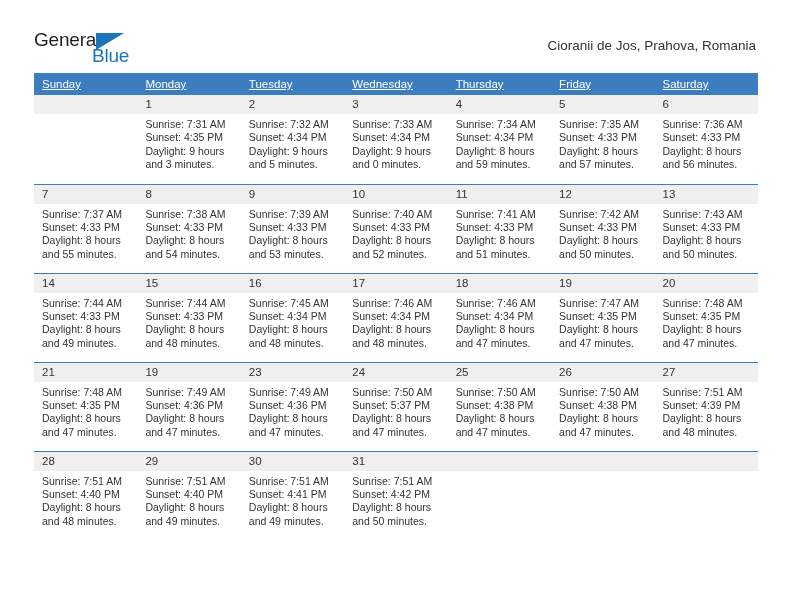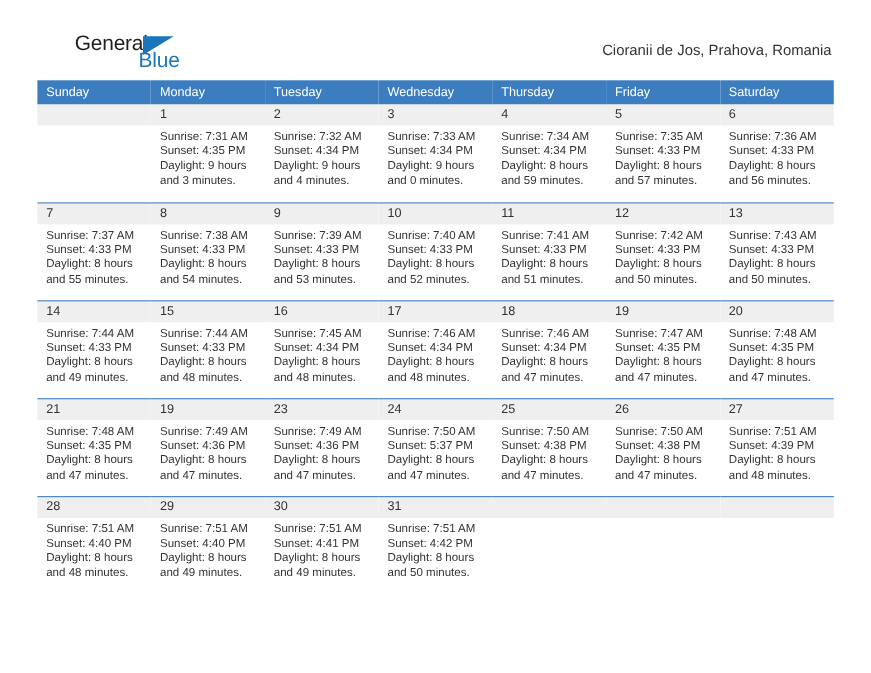--- a/index.html
+++ b/index.html
@@ -24,21 +24,20 @@
     padding: 0;
   }
 
   
   .header {
     display: flex;
     align-items: flex-start;
     justify-content: space-between;
     padding: 30px 36px 0 34px;
     height: 73px;
-    margin-left: 34px;
   }
 
   .logo {
     position: relative;
     width: 110px;
     height: 46px;
     flex: 0 0 auto;
   }
   .logo-general {
     position: absolute;
@@ -99,20 +98,21 @@
 
   .calendar thead th {
     background: #3b7dbf;
     color: #ffffff;
     font-size: 11.5px;
     font-weight: normal;
     text-align: left;
     padding: 5px 0 5px 8px;
     height: 21px;
     border: none;
+    text-decoration: underline;
   }
 
   .daycell {
     vertical-align: top;
     padding: 0;
     height: 89px;
     border: none;
     border-top: 1px solid #3b7dbf;
   }
   .weekrow.first .daycell { border-top: none; }
@@ -194,21 +194,21 @@
             <div>Daylight: 9 hours</div>
             <div>and 3 minutes.</div>
           </div>
         </td>
         <td class="daycell">
           <div class="daynum">2</div>
           <div class="details">
             <div>Sunrise: 7:32 AM</div>
             <div>Sunset: 4:34 PM</div>
             <div>Daylight: 9 hours</div>
-            <div>and 4 minutes.</div>
+            <div>and 5 minutes.</div>
           </div>
         </td>
         <td class="daycell">
           <div class="daynum">3</div>
           <div class="details">
             <div>Sunrise: 7:33 AM</div>
             <div>Sunset: 4:34 PM</div>
             <div>Daylight: 9 hours</div>
             <div>and 0 minutes.</div>
           </div>

